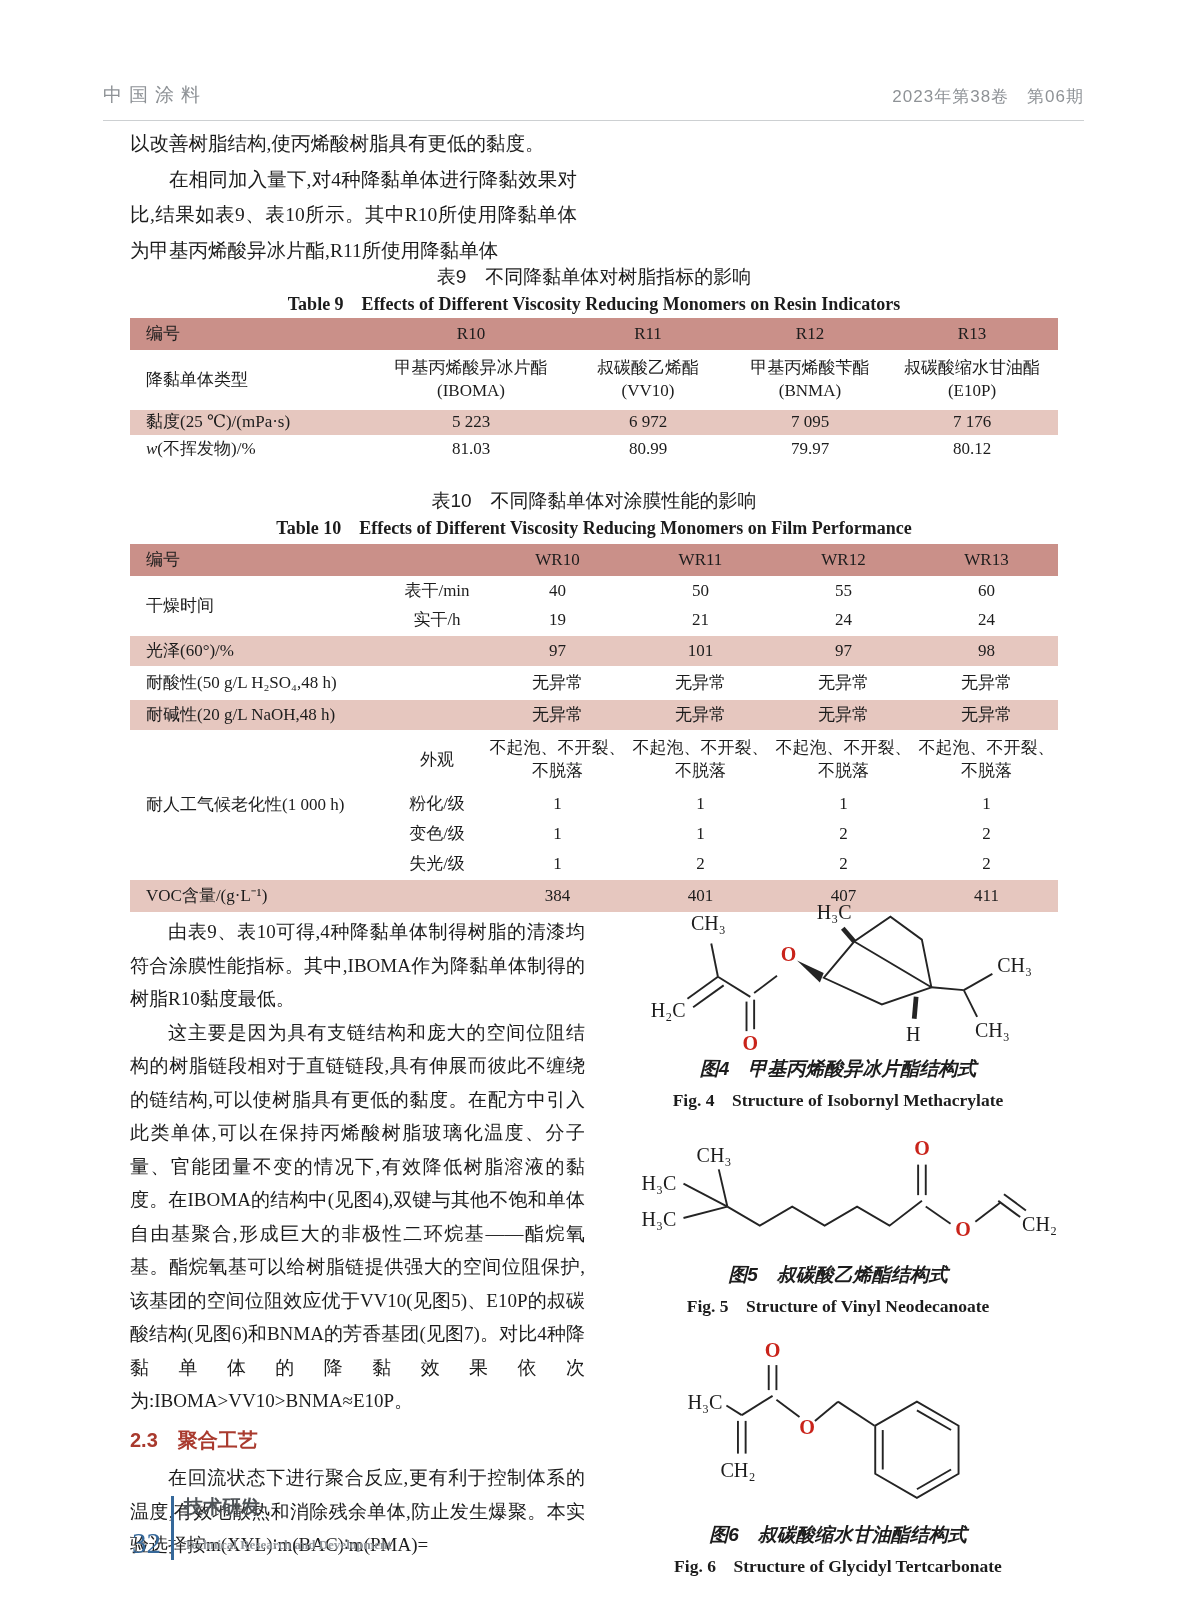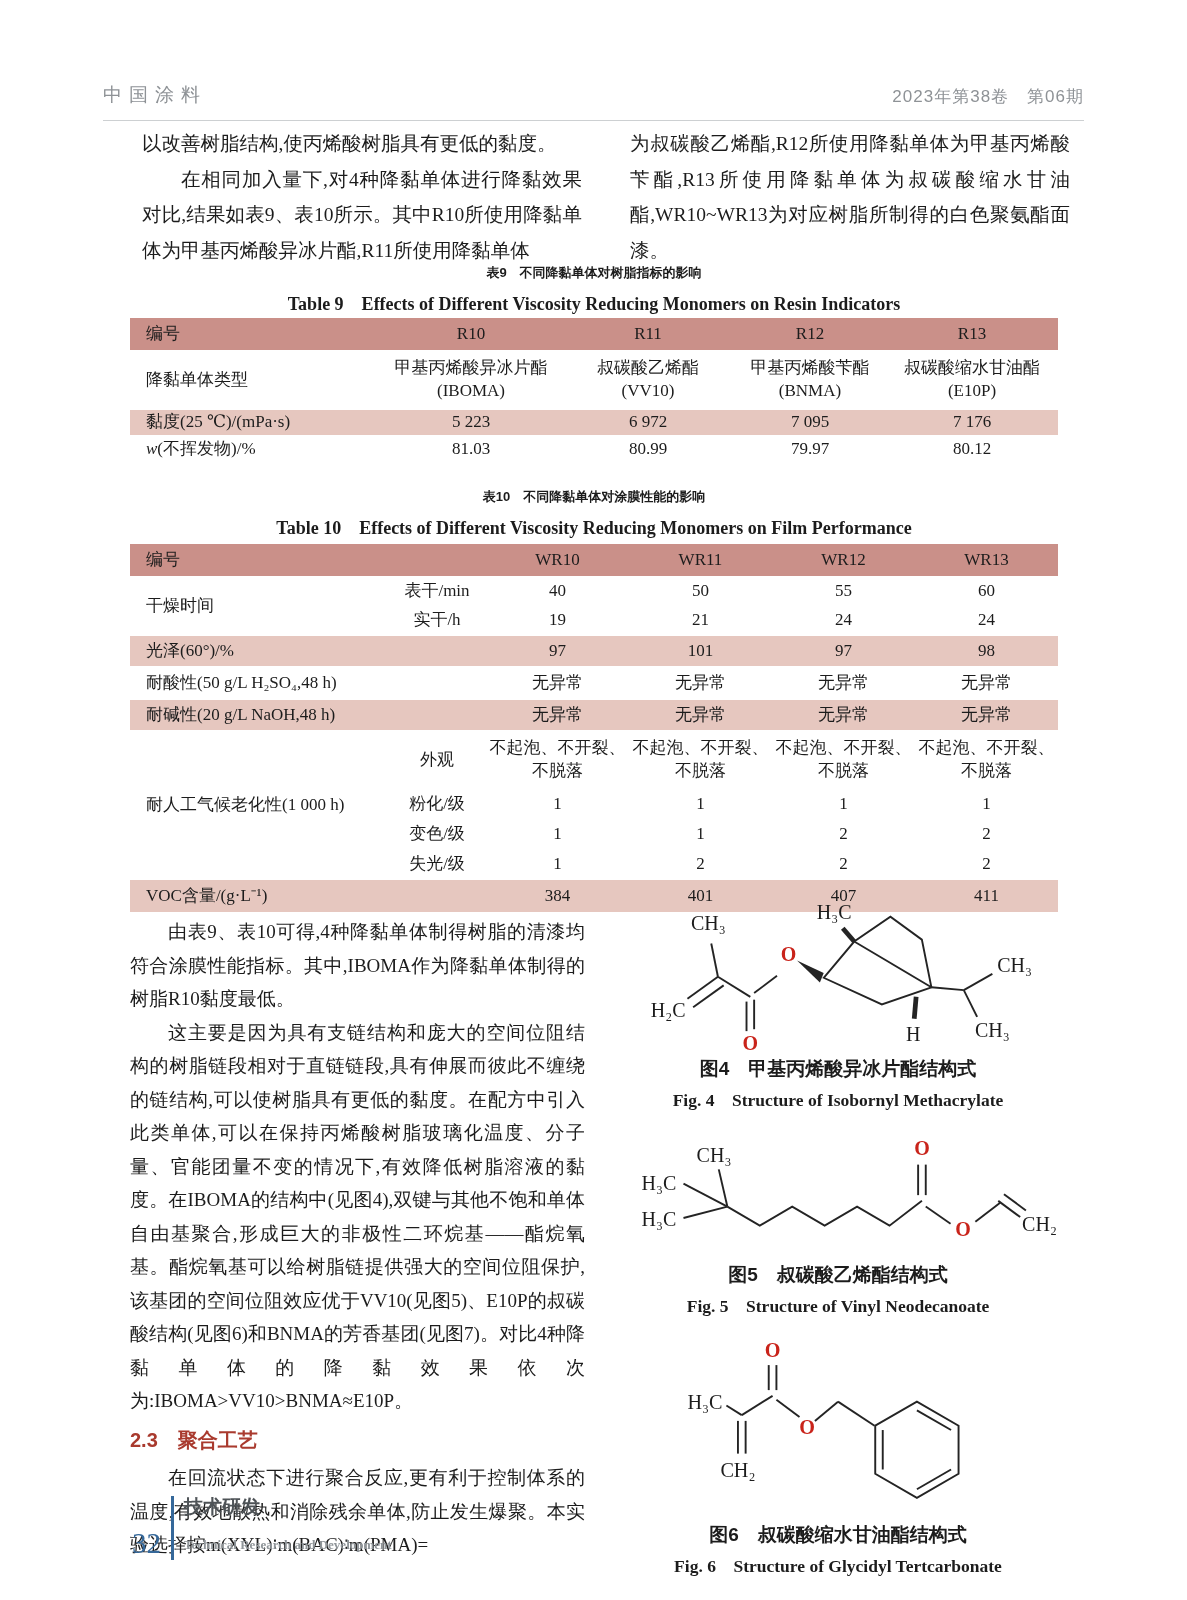--- a/index.html
+++ b/index.html
@@ -12,27 +12,27 @@
   .hdr {
     position:absolute; top:82px; left:103px; right:103px;
     display:flex; justify-content:space-between; align-items:flex-end;
     padding-bottom:12px; border-bottom:1.5px solid #cdd0d2;
     color:#8e9296; font-family:"Liberation Sans","DejaVu Sans",sans-serif;
   }
   .hdr .journal { font-size:19px; letter-spacing:7px; }
   .hdr .issue   { font-size:17px; letter-spacing:1px; }
 
   
-  .intro { position:absolute; top:126px; left:142px; width:928px; display:flex; gap:48px;justify-content:space-between; }
+  .intro { position:absolute; top:126px; left:130px; width:928px; display:flex; gap:48px;justify-content:space-between; }
   .intro .col { width:447px; font-size:19.5px; line-height:35.5px; text-align:justify; }
   .indent { text-indent:2em; }
 
   
   .tbl-title-cn { position:absolute; left:130px; width:928px; text-align:center;
-    font-family:"Liberation Sans","DejaVu Sans",sans-serif; font-weight:bold; font-size:13px; }
+    font-family:"Liberation Sans","DejaVu Sans",sans-serif; font-weight:normal; font-size:19px; }
   .tbl-title-en { position:absolute; left:130px; width:928px; text-align:center;
     font-weight:bold; font-size:18px; }
 
   
   table.datatable {
     position:absolute; left:130px; width:928px; table-layout:fixed;
     border-collapse:separate; border-spacing:0 2px; font-size:17px;
   }
   .datatable td { text-align:center; vertical-align:middle; padding:1px 2px; line-height:1.35; }
   .datatable td.lbl { text-align:left; padding-left:16px; }
@@ -46,21 +46,21 @@
     position:absolute; left:130px; top:915px; width:455px;
     font-size:19px; line-height:33.5px; text-align:justify;
   }
   .section-h {
     font-family:"Liberation Sans","DejaVu Sans",sans-serif;
     font-weight:bold; font-size:20px; color:#a93a2e; margin:6px 0 4px 0;
   }
   .body-right { position:absolute; left:618px; top:892px; width:440px; }
   .figblock { margin-bottom:14px; }
   .figcap-cn { text-align:center; font-family:"Liberation Sans","DejaVu Sans",sans-serif;
-    font-weight:bold; font-size:19px; margin-top:2px; }
+    font-weight:bold; font-size:19px; margin-top:2px;font-style:italic; }
   .figcap-en { text-align:center; font-weight:bold; font-size:17.5px; margin-top:6px; }
 
   svg.chem { display:block; }
   svg.chem line, svg.chem path, svg.chem polyline { stroke:#242424; stroke-width:2; fill:none; }
   svg.chem polygon { fill:#242424; stroke:none; }
   svg.chem line.bold { stroke-width:5; }
   svg.chem text { font-family:"Liberation Serif","DejaVu Serif",serif; font-size:21px; fill:#1c1c1c; }
   svg.chem text.mid { text-anchor:middle; }
   svg.chem text.end { text-anchor:end; }
   svg.chem text.red { fill:#c9231a; font-weight:bold; }
@@ -78,23 +78,20 @@
 
 <div class="hdr">
   <span class="journal">中国涂料</span>
   <span class="issue">2023年第38卷　第06期</span>
 </div>
 
 <div class="intro">
   <div class="col">
     <p>以改善树脂结构,使丙烯酸树脂具有更低的黏度。</p>
     <p class="indent">在相同加入量下,对4种降黏单体进行降黏效果对比,结果如表9、表10所示。其中R10所使用降黏单体为甲基丙烯酸异冰片酯,R11所使用降黏单体</p>
-  </div>
-  <div class="col">
-    <p>为叔碳酸乙烯酯,R12所使用降黏单体为甲基丙烯酸苄酯,R13所使用降黏单体为叔碳酸缩水甘油酯,WR10~WR13为对应树脂所制得的白色聚氨酯面漆。</p>
   </div>
 </div>
 
 <div class="tbl-title-cn" style="top:264px;">表9　不同降黏单体对树脂指标的影响</div>
 <div class="tbl-title-en" style="top:292px;">Table 9　Effects of Different Viscosity Reducing Monomers on Resin Indicators</div>
 
 <table class="datatable" style="top:316px;">
   <colgroup>
       <col style="width:250px">
       <col style="width:182px">

